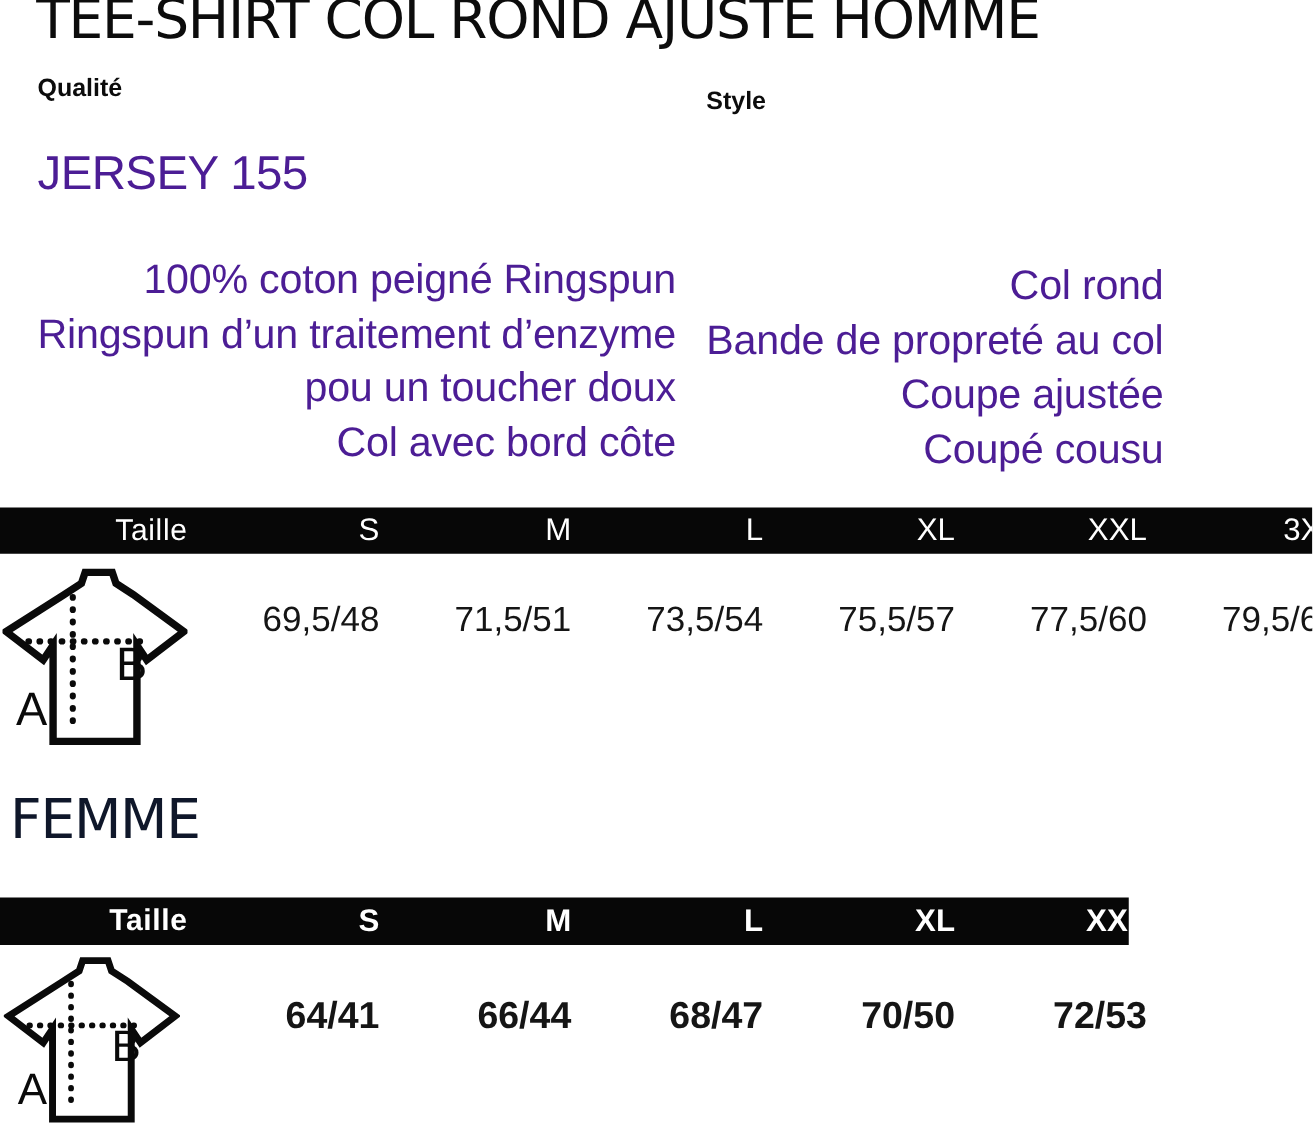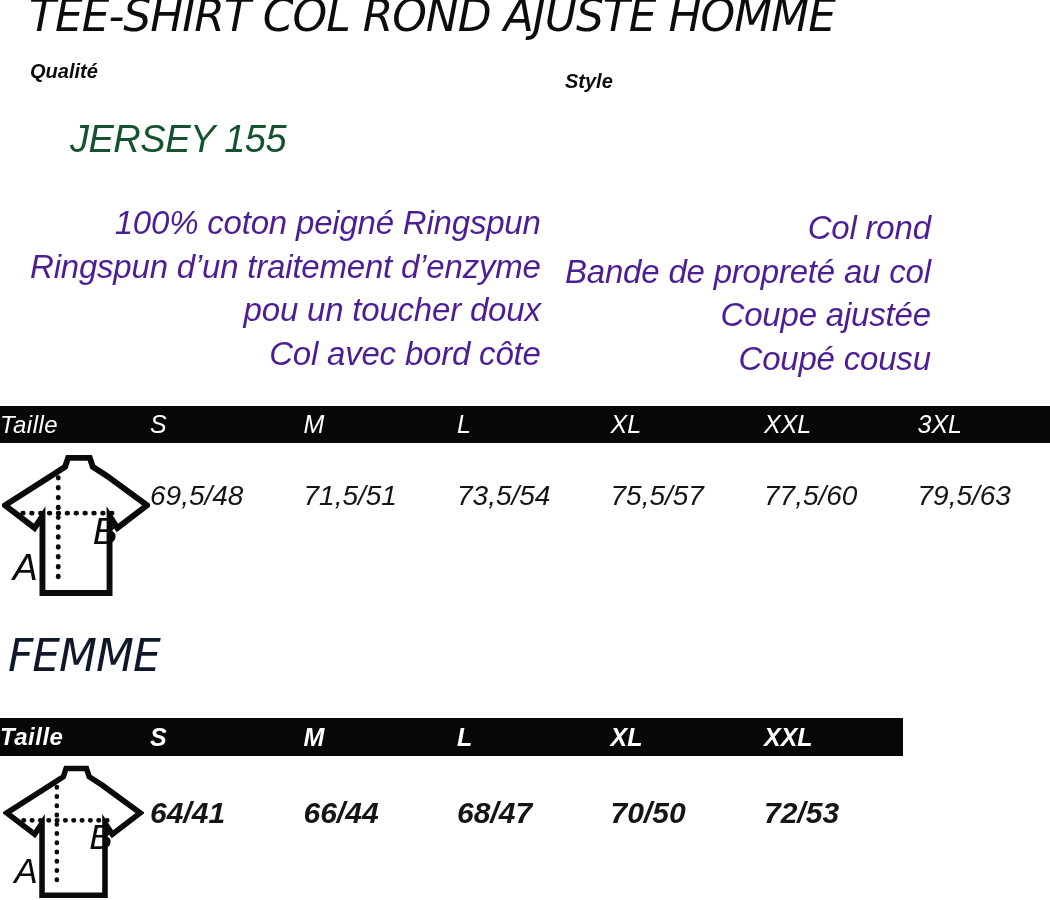--- a/index.html
+++ b/index.html
@@ -4,21 +4,20 @@
 <style>
   html, body { margin: 0; padding: 0; background: #fff; }
   .page {
     position: relative;
     width: 1050px;
     height: 900px;
     background: #ffffff;
     overflow: hidden;
     color: #111;
     font-family: "Liberation Sans", sans-serif;
-    font-style: italic;
   }
   .title {
     position: absolute;
     left: 29px;
     top: -6px;
     font-family: "DejaVu Sans", sans-serif;
     font-size: 44px;
     letter-spacing: -1px;
     line-height: 1;
     white-space: nowrap;
@@ -31,22 +30,21 @@
     color: #0c0c0c;
   }
   .qual-heading { left: 30px; top: 60px; }
   .style-heading { left: 565px; top: 70px; text-align: center; }
   .fabric {
     position: absolute;
     left: 30px;
     top: 118px;
     font-size: 38px;
     letter-spacing: -0.5px;
-    color: #14532d;
-    margin-left: 40px;
+    color: #4c1d95;
   }
   .list {
     position: absolute;
     font-size: 33px;
     line-height: 43.5px;
     letter-spacing: -0.2px;
     color: #4c1d95;
     white-space: nowrap;
     text-align: right;
   }
@@ -58,21 +56,21 @@
   .bar2-bg { top: 718px; width: 903px; height: 38px; }
 
   .grid {
     position: absolute;
     left: 0;
     width: 1071px;
     display: grid;
     grid-template-columns: 150px repeat(6, 153.5px);
     align-items: center;
   }
-  .cell { text-align: left; }
+  .cell { text-align: right; }
   .header-grid { color: #fff; font-size: 25px; height: 37px; }
   .grid1 { top: 406px; }
   .grid2 { top: 718px; height: 38px; font-weight: bold; }
   .header-grid .label-cell { font-size: 24px; letter-spacing: 0.5px; }
   .row-grid { color: #151515; }
   .rowgrid1 { top: 477px; height: 38px; font-size: 28px; }
   .rowgrid2 { top: 794px; height: 38px; font-size: 30px; font-weight: bold; }
 
   .femme-title {
     position: absolute;

